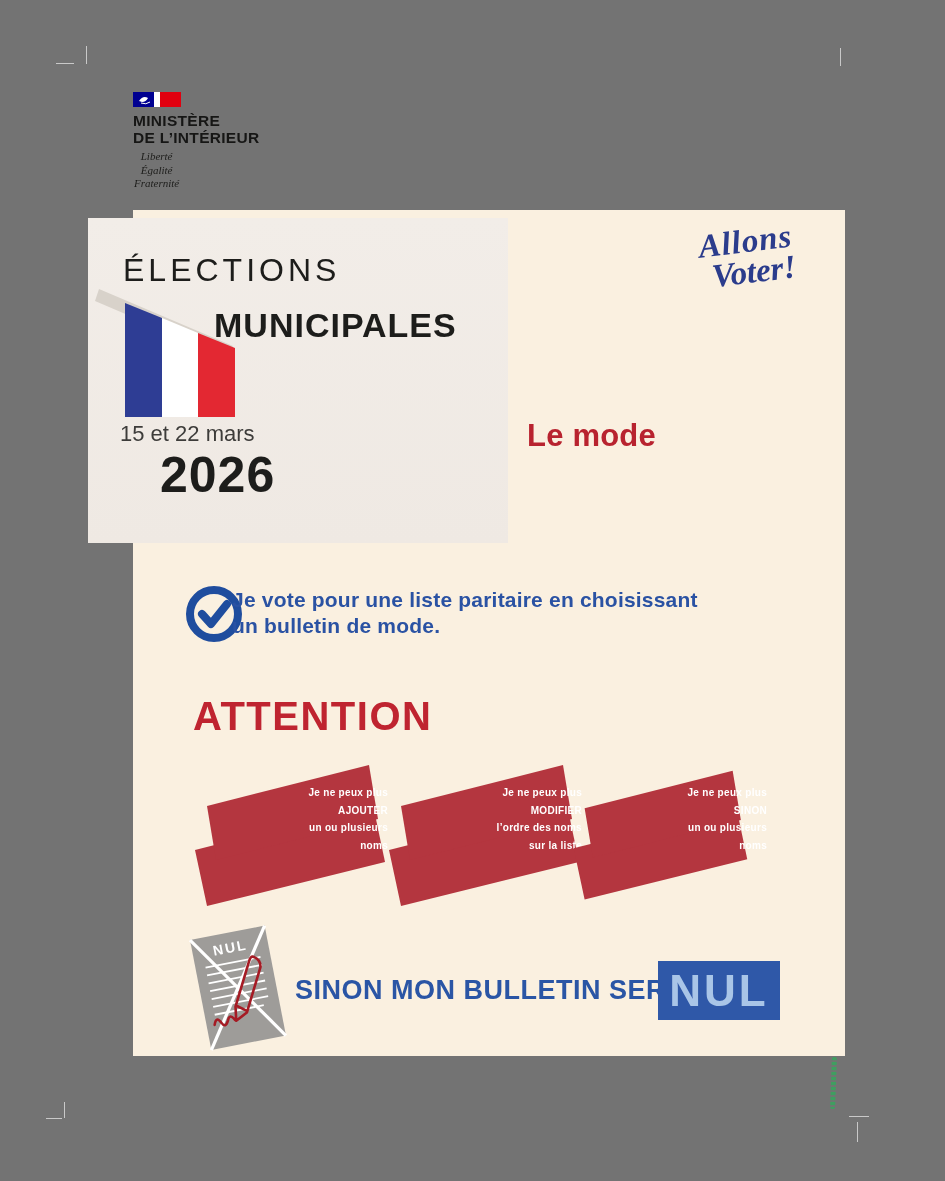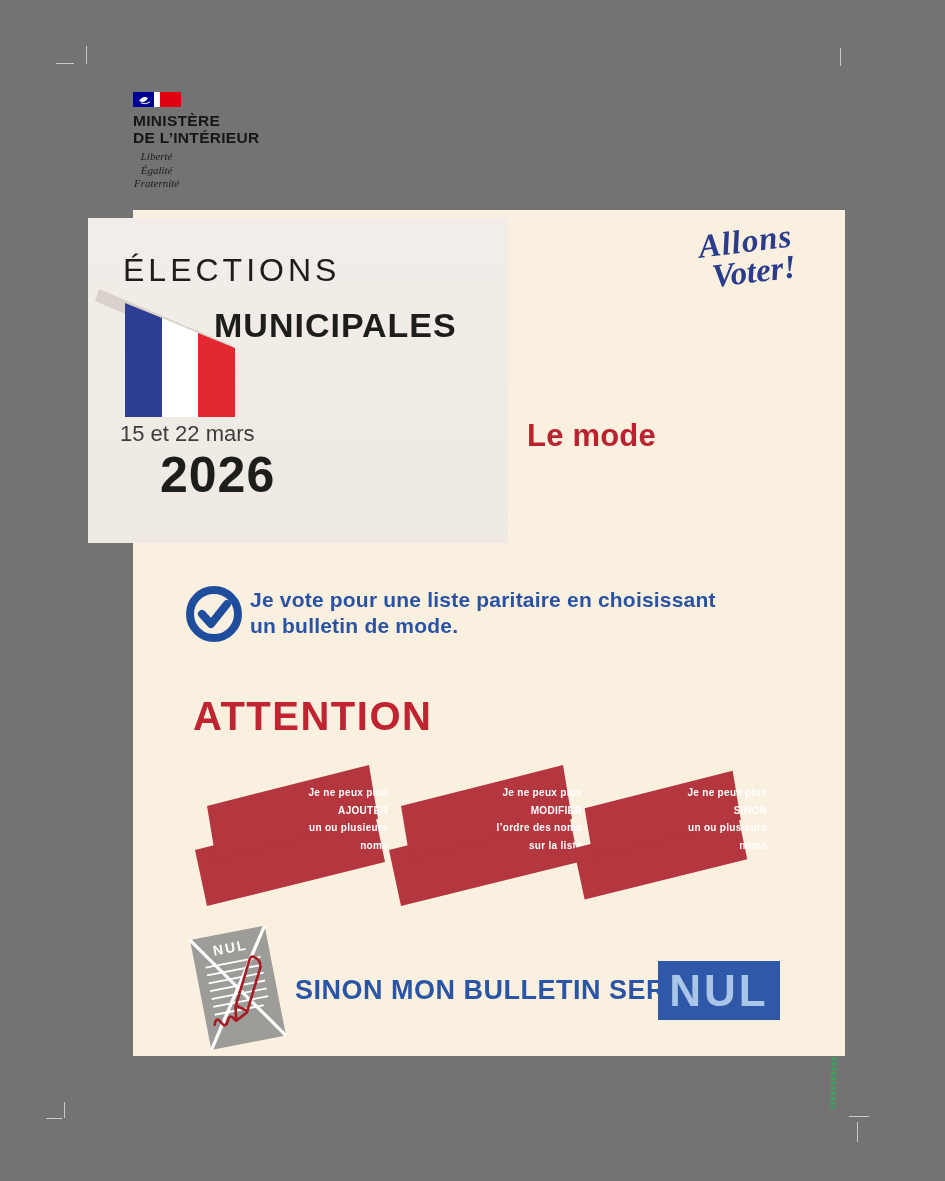--- a/index.html
+++ b/index.html
@@ -29,21 +29,21 @@
   
   .allons { position:absolute; left:567px; top:16px; transform:rotate(-7deg); color:#2b3c8c; font-family:"Liberation Serif", serif; font-style:italic; font-weight:700; text-align:center; }
   .allons .l1 { font-size:33px; line-height:30px; letter-spacing:1px; }
   .allons .l2 { font-size:33px; line-height:32px; margin-left:10px; }
 
   
   .headline { position:absolute; left:394px; top:209px; color:#b8232f; font-size:31px; font-weight:800; line-height:34px; letter-spacing:.2px; }
 
   
   .check-icon { position:absolute; left:51px; top:374px; width:60px; height:60px; }
-  .vote-msg { position:absolute; left:117px; top:377px; color:#2a52a3; font-size:21px; font-weight:800; line-height:26px; letter-spacing:.2px; }
+  .vote-msg { position:absolute; left:99px; top:377px; color:#2a52a3; font-size:21px; font-weight:800; line-height:26px; letter-spacing:.2px; }
 
   
   .attention { position:absolute; left:60px; top:484px; width:562px; text-align:left; color:#bf2430; font-size:40px; font-weight:900; letter-spacing:1.5px; }
 
   
   .banner { position:absolute; width:197px; height:150px; }
   .banner svg { position:absolute; left:0; top:0; overflow:visible; }
   .banner .txt { position:absolute; left:0; top:28px; width:100%; text-align:right; color:#ffffff; font-size:10px; font-weight:700; line-height:17.5px; letter-spacing:.3px; }
   .banner1 { left:58px;  top:546px; }
   .banner2 { left:252px; top:546px; }

